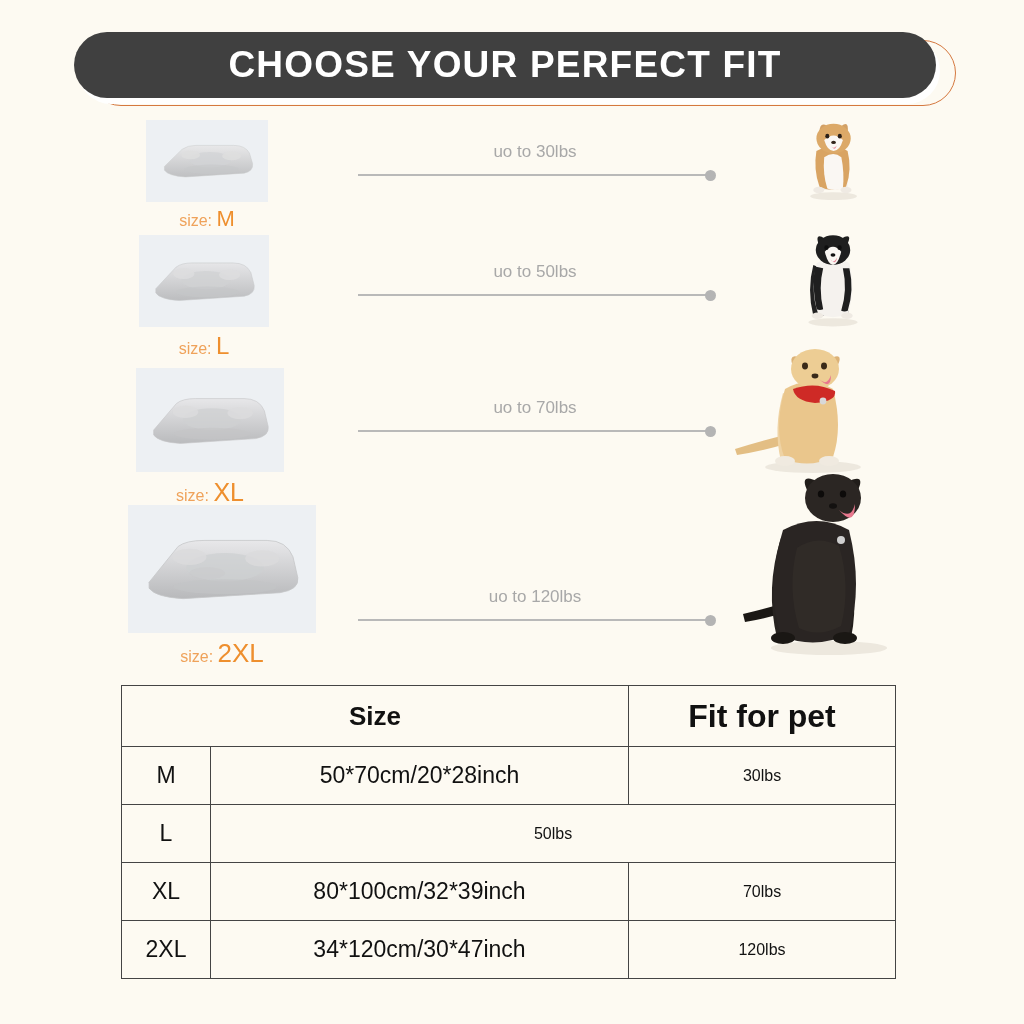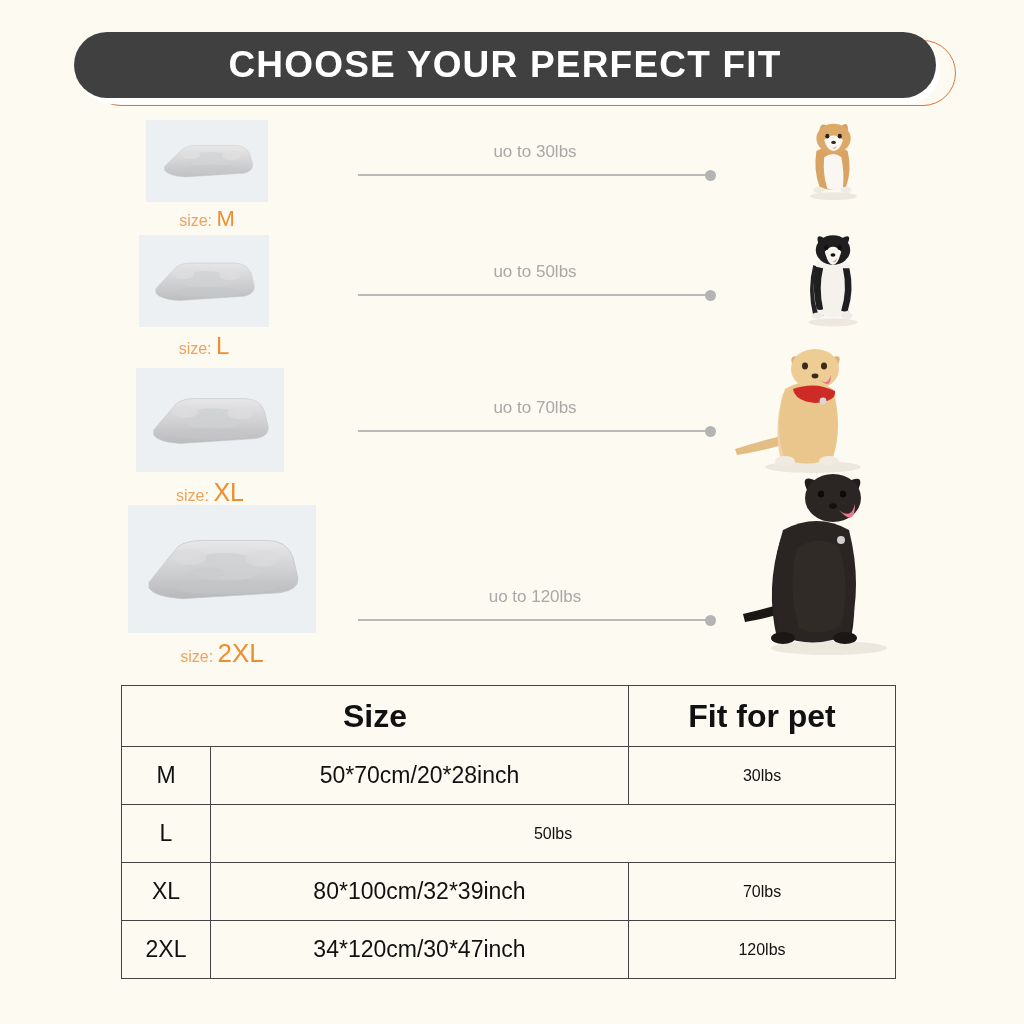--- a/index.html
+++ b/index.html
@@ -70,21 +70,21 @@
 
   
   .table{
     position:absolute;left:121px;top:685px;width:775px;
     border:1.6px solid #444;box-sizing:border-box;background:#FDFAF2;
   }
   .trow{display:flex;width:100%;box-sizing:border-box;}
   .trow+.trow{border-top:1.6px solid #444;}
   .th-size{
     flex:0 0 507px;display:flex;align-items:center;justify-content:center;
-    height:60px;font-size:32px;color:#111;font-weight:bold;
+    height:60px;font-size:26px;color:#111;font-weight:bold;
     border-right:1.6px solid #444;box-sizing:border-box;
   }
   .th-fit{
     flex:1;display:flex;align-items:center;justify-content:center;
     height:60px;font-size:32px;color:#111;font-weight:bold;box-sizing:border-box;
   }
   .td-abbr{
     flex:0 0 89px;display:flex;align-items:center;justify-content:center;
     height:57px;font-size:23px;color:#111;
     border-right:1.6px solid #444;box-sizing:border-box;

